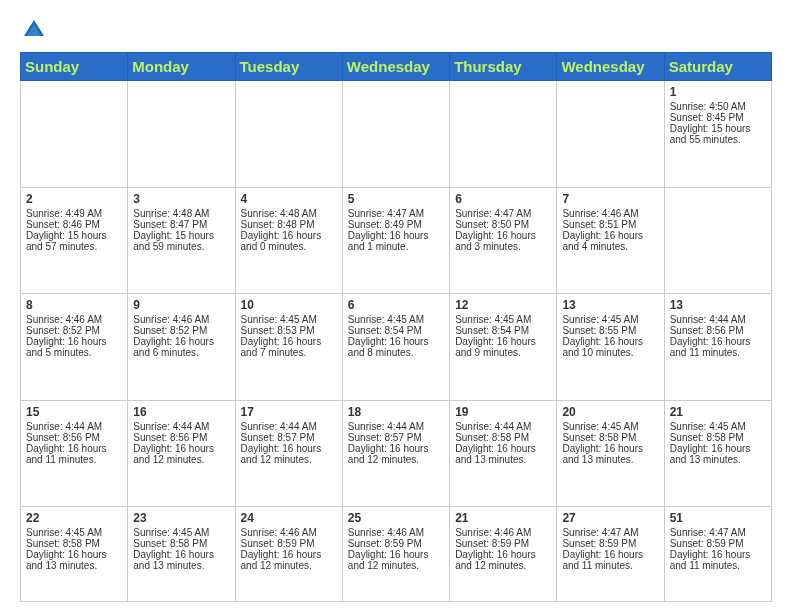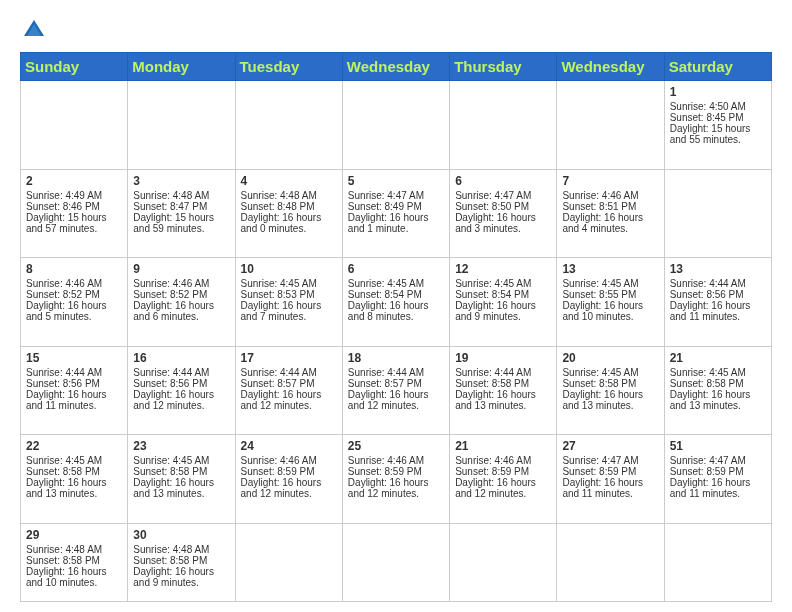--- a/index.html
+++ b/index.html
@@ -156,24 +156,15 @@
         </tr>
         <tr>
           <td><span class="day-num">22</span>Sunrise: 4:45 AM<br>Sunset: 8:58 PM<br>Daylight: 16 hours and 13 minutes.</td>
           <td><span class="day-num">23</span>Sunrise: 4:45 AM<br>Sunset: 8:58 PM<br>Daylight: 16 hours and 13 minutes.</td>
           <td><span class="day-num">24</span>Sunrise: 4:46 AM<br>Sunset: 8:59 PM<br>Daylight: 16 hours and 12 minutes.</td>
           <td><span class="day-num">25</span>Sunrise: 4:46 AM<br>Sunset: 8:59 PM<br>Daylight: 16 hours and 12 minutes.</td>
           <td><span class="day-num">21</span>Sunrise: 4:46 AM<br>Sunset: 8:59 PM<br>Daylight: 16 hours and 12 minutes.</td>
           <td><span class="day-num">27</span>Sunrise: 4:47 AM<br>Sunset: 8:59 PM<br>Daylight: 16 hours and 11 minutes.</td>
           <td><span class="day-num">51</span>Sunrise: 4:47 AM<br>Sunset: 8:59 PM<br>Daylight: 16 hours and 11 minutes.</td>
         </tr>
-        <tr>
-          <td><span class="day-num">29</span>Sunrise: 4:48 AM<br>Sunset: 8:58 PM<br>Daylight: 16 hours and 10 minutes.</td>
-          <td><span class="day-num">30</span>Sunrise: 4:48 AM<br>Sunset: 8:58 PM<br>Daylight: 16 hours and 9 minutes.</td>
-          <td class="cell-empty"></td>
-          <td class="cell-empty"></td>
-          <td class="cell-empty"></td>
-          <td class="cell-empty"></td>
-          <td class="cell-empty"></td>
-        </tr>
       </tbody>
   </table>
 </div>
 
 </body></html>

